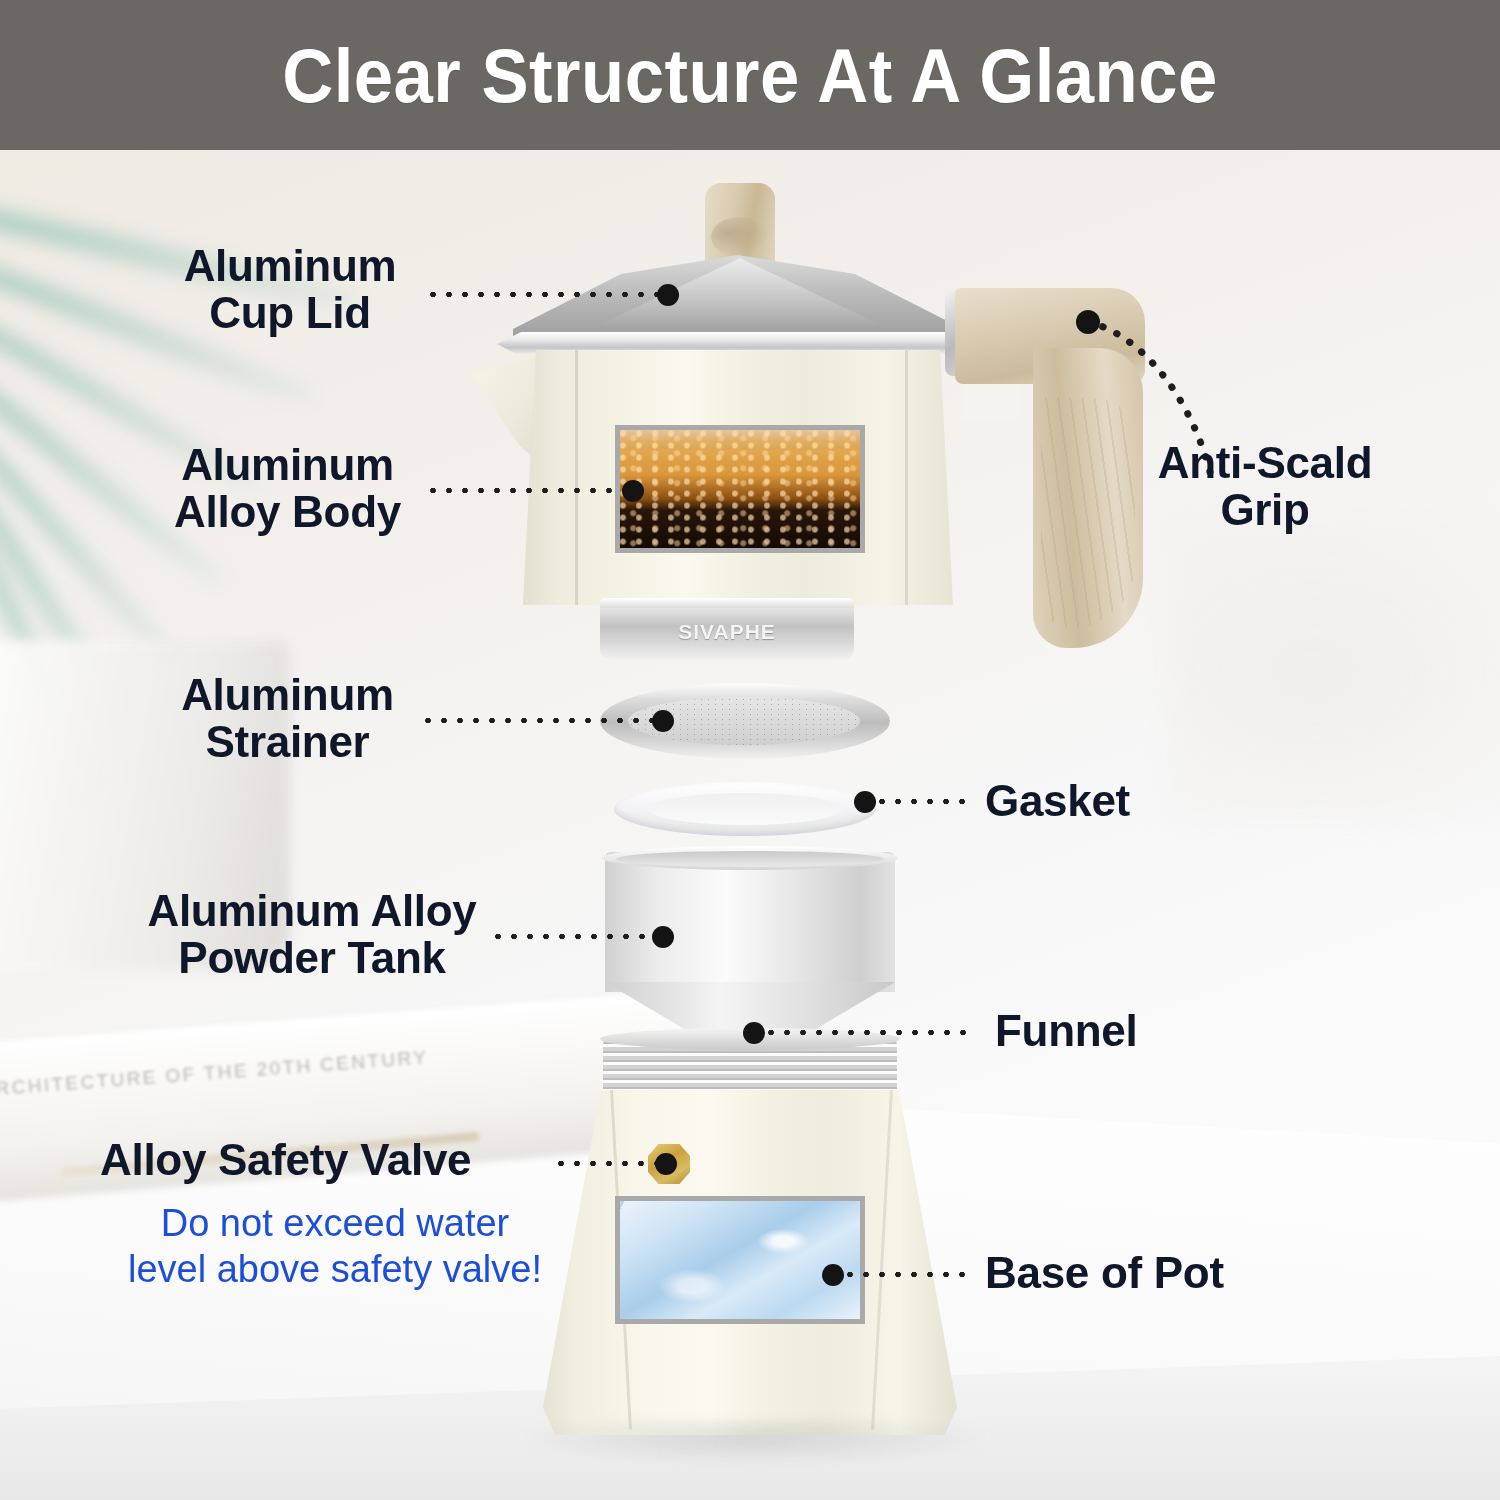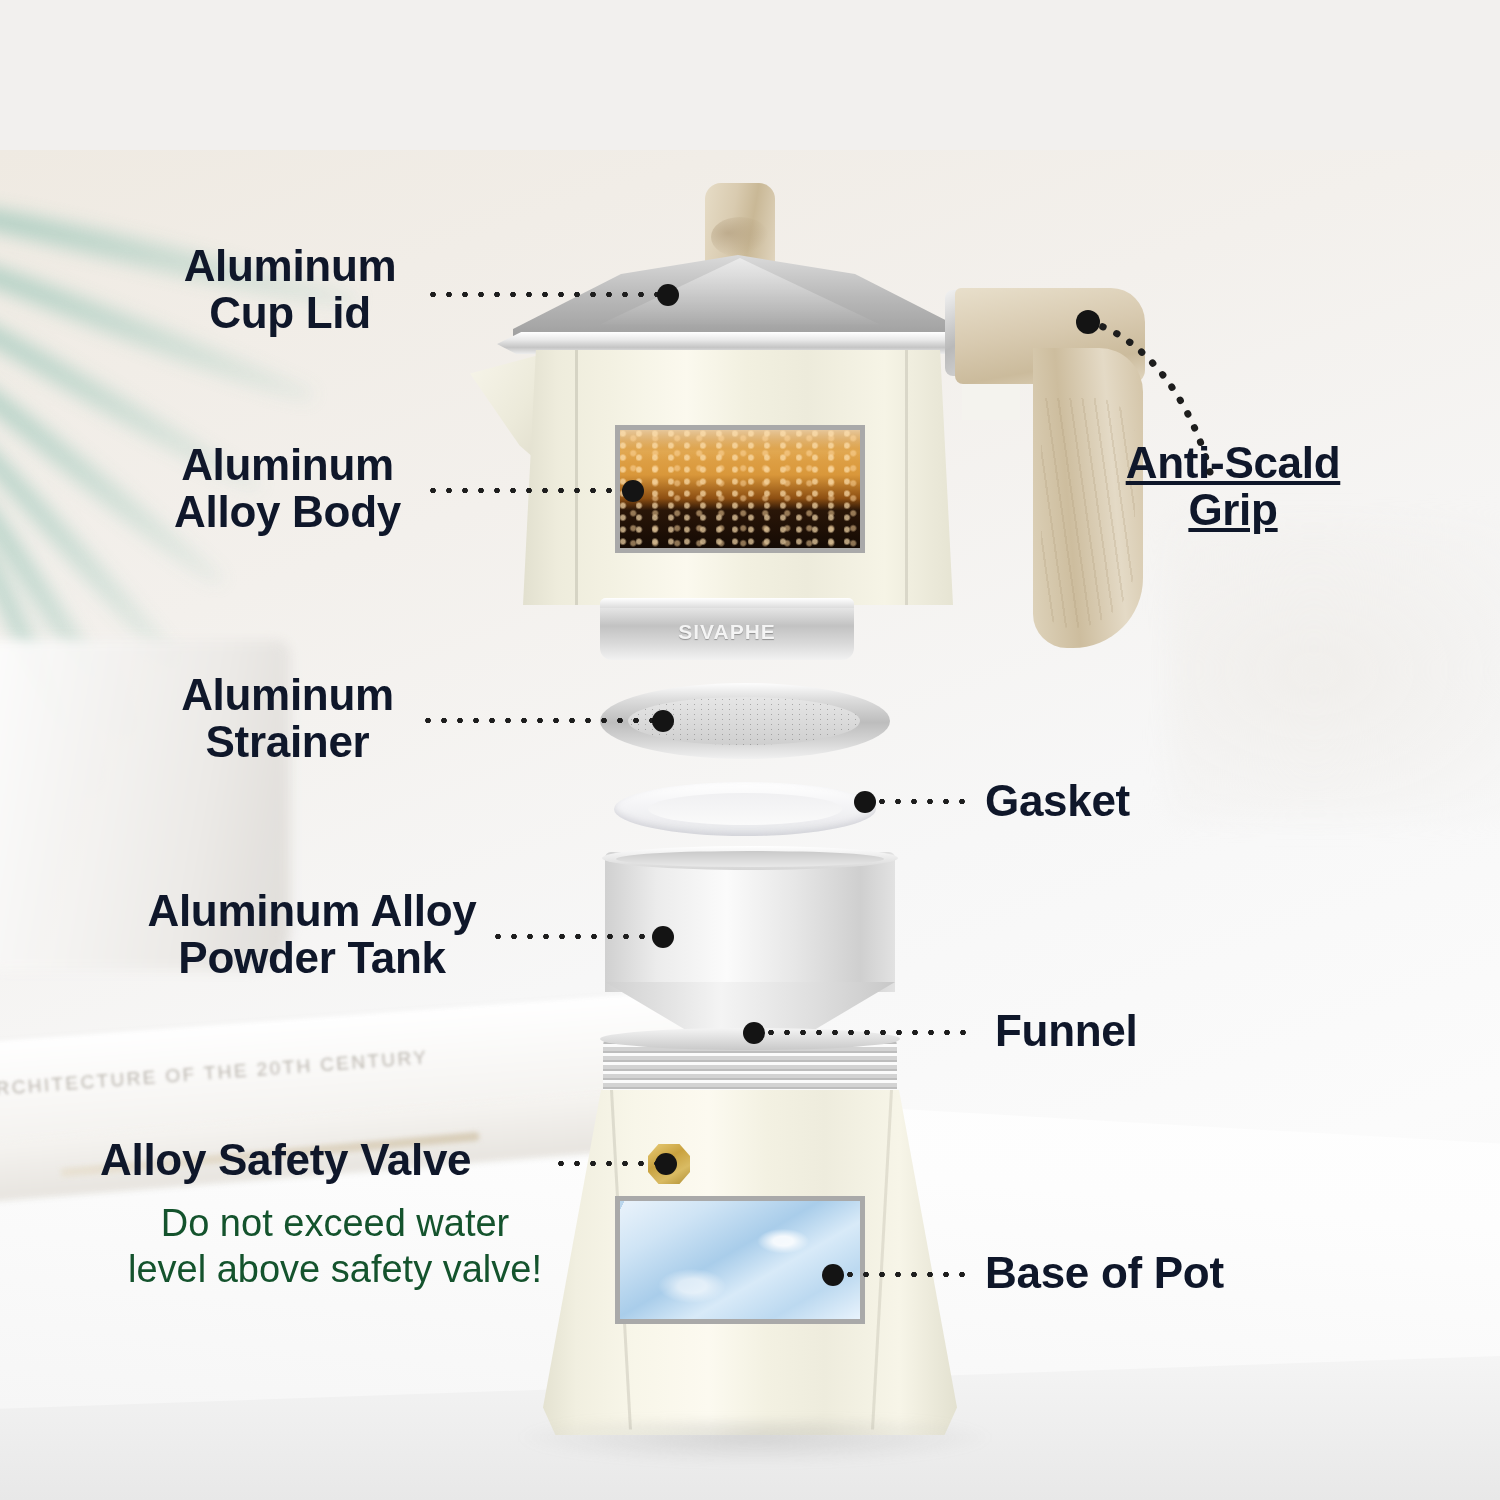--- a/index.html
+++ b/index.html
@@ -345,21 +345,21 @@
     line-height:1.06;
     font-size:44px;
     letter-spacing:-.3px;
     white-space:pre-line;
     font-family:"Liberation Sans","DejaVu Sans",sans-serif;
   }
   .label.ta-c{text-align:center;}
   .label.ta-l{text-align:left;}
   .note{
     position:absolute;z-index:22;
-    color:#14532d;font-weight:normal;font-size:38px;line-height:1.22;
+    color:#1d4ed8;font-weight:normal;font-size:38px;line-height:1.22;
     text-align:center;white-space:pre-line;
     font-family:"Liberation Sans","DejaVu Sans",sans-serif;
   }
 
   
   .leader{position:absolute;z-index:21;height:14px;}
   .leader .dots{
     position:absolute;left:0;top:4px;height:7px;width:100%;
     background-image:radial-gradient(circle,#1d1d1d 2.6px,rgba(0,0,0,0) 3px);
     background-size:16px 7px;background-repeat:repeat-x;background-position:0 0;
@@ -394,20 +394,23 @@
     <div class="bg-cup"></div>
     <div class="bg-blur-right"></div>
     <div class="bg-table"></div>
     <div class="bg-book"></div>
     <div class="bg-book-text">ARCHITECTURE OF THE 20TH CENTURY</div>
     <div class="bg-book2"></div>
     <div class="bg-pencil"></div>
     <div class="bg-table2"></div>
   </div>
 
+  <div class="banner">
+    <h1>Clear Structure At A Glance</h1>
+  </div>
 
   <div class="pot">
 
     <div class="knob"></div>
     <div class="knob-base"></div>
     <div class="lid-pyr"></div>
     <div class="lid-hi"></div>
     <div class="lid-shadow"></div>
     <div class="lid-rim"></div>
 
@@ -497,21 +500,21 @@
     <div class="dots"></div>
     <div class="cap cap-l"></div>
   </div>
 
   <div class="label ta-c" style="left:155px;top:243px;width:270px;">Aluminum
 Cup Lid</div>
 
   <div class="label ta-c" style="left:150px;top:442px;width:275px;">Aluminum
 Alloy Body</div>
 
-  <div class="label ta-c" style="left:1088px;top:440px;width:290px;text-decoration:underline;">Anti-Scald
+  <div class="label ta-c" style="left:1120px;top:440px;width:290px;">Anti-Scald
 Grip</div>
 
   <div class="label ta-c" style="left:150px;top:672px;width:275px;">Aluminum
 Strainer</div>
 
   <div class="label ta-c" style="left:132px;top:888px;width:360px;">Aluminum Alloy
 Powder Tank</div>
 
   <div class="label ta-l" style="left:985px;top:778px;width:260px;">Gasket</div>
 

